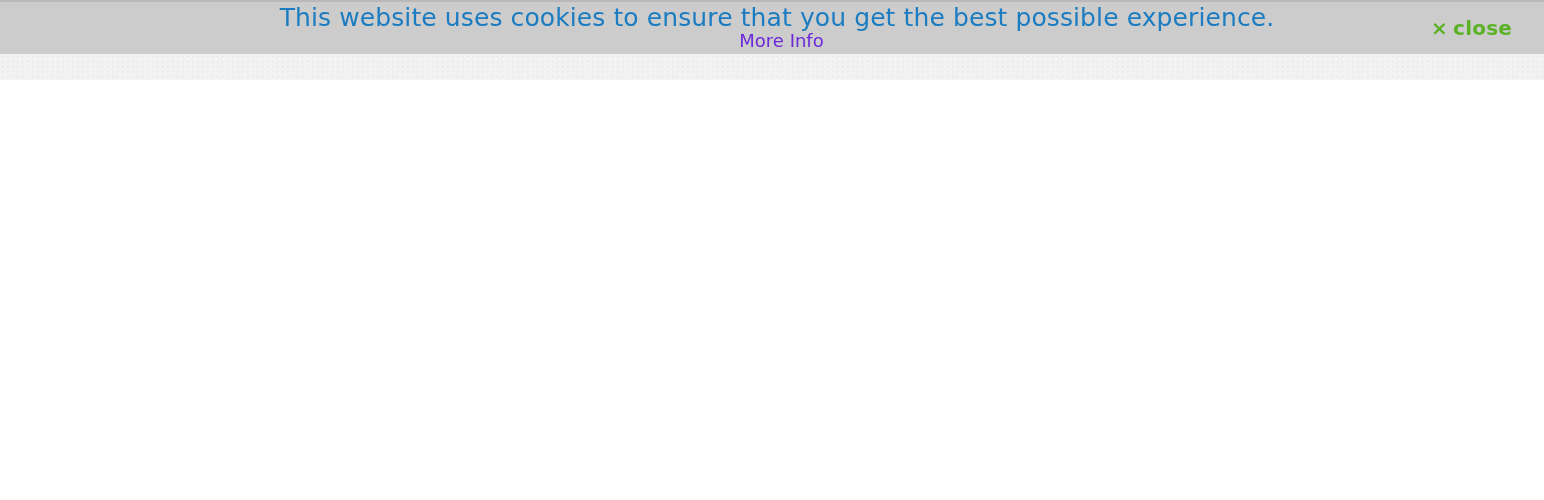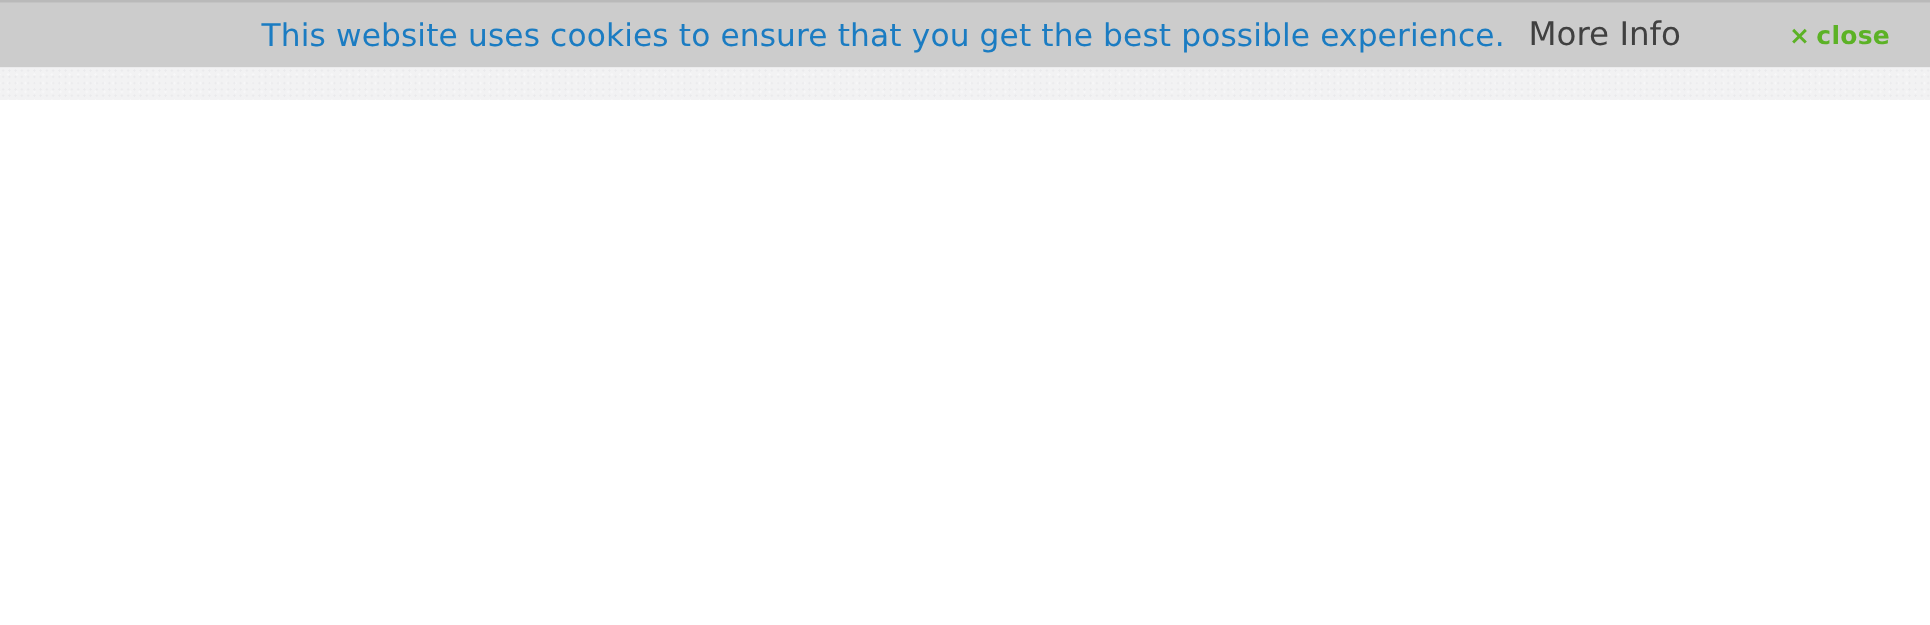--- a/index.html
+++ b/index.html
@@ -10,34 +10,34 @@
     overflow:hidden;
   }
   #page { position:relative; width:1544px; height:500px; background:#ffffff; }
 
   
   .cookie-bar {
     position:absolute; left:0; top:0;
     width:1544px; height:54px;
     background:#cccccc;
     border-top:2px solid #b9b9b9;
-    display:flex; align-items:center; justify-content:center;
+    display:flex; align-items:center; justify-content:center;flex-direction:column;
   }
   .cookie-msg {
     font-size:25px;
     color:#1b7cc2;
     line-height:1;
     letter-spacing:0.1px;
     white-space:nowrap;
     margin-left:10px;
   }
   .cookie-more {
-    color:#404040;
+    color:#6d28d9;
     text-decoration:none;
-    font-size:26px;
+    font-size:18px;
     margin-left:19px;
   }
   .cookie-close {
     position:absolute;
     right:32px; top:50%;
     transform:translateY(-50%);
     color:#5cb226;
     font-size:20px;
     font-weight:bold;
     text-decoration:none;

